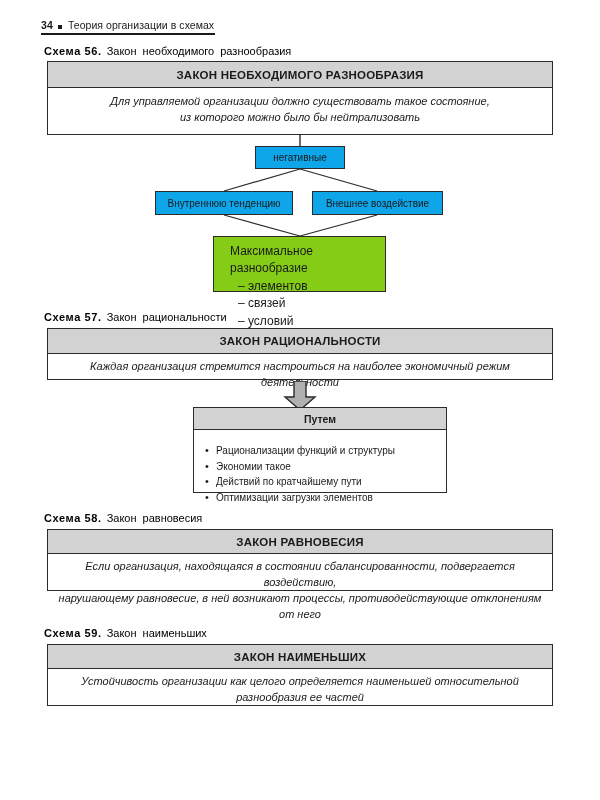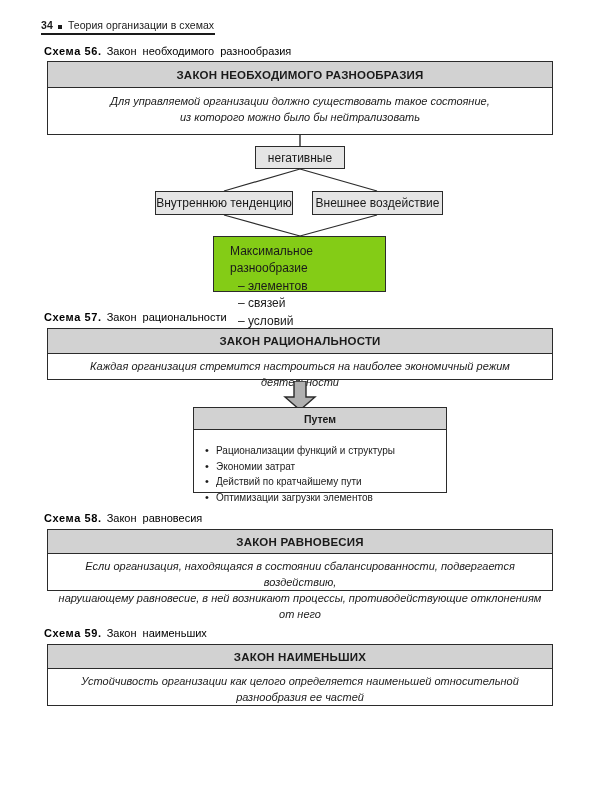--- a/index.html
+++ b/index.html
@@ -103,23 +103,23 @@
     font-size: 11px;
     line-height: 1.45;
     padding: 6px 8px;
     color: #1a1a1a;
   }
 
   
   .node {
     position: absolute;
     border: 1.4px solid #2b2b2b;
-    background: #e5e5e5;
-    box-sizing: border-box;
-    font-size: 12px;
+    background: #0ea5e9;
+    box-sizing: border-box;
+    font-size: 10px;
     display: flex;
     align-items: center;
     justify-content: center;
     text-align: center;
     color: #1a1a1a;
   }
   .node-list {
     position: absolute;
     border: 1.4px solid #2b2b2b;
     background: #84cc16;
@@ -237,21 +237,21 @@
   </div>
 
   <svg class="big-arrow" style="left:283px; top:381px;" width="34" height="30" viewBox="0 0 34 30">
     <polygon points="11,0 23,0 23,16 32,16 17,29 2,16 11,16" fill="#b0b0b0" stroke="#2b2b2b" stroke-width="1.4" stroke-linejoin="miter"></polygon>
   </svg>
 
   <div class="ways-box" style="left:193px; top:407px; width:254px; height:86px;">
     <div class="ways-head" style="height:22px;">Путем</div>
     <div class="ways-body">
       <span class="way-item">Рационализации функций и структуры</span>
-      <span class="way-item">Экономии затрат</span>
+      <span class="way-item">Экономии такое</span>
       <span class="way-item">Действий по кратчайшему пути</span>
       <span class="way-item">Оптимизации загрузки элементов</span>
     </div>
   </div>
 
   <div class="caption" style="left:44px; top:512px;">
     <span class="cap-label">Схема 58.</span><span class="cap-text">Закон  равновесия</span>
   </div>
 
   <div class="law-box" style="left:47px; top:529px; width:506px; height:62px;">

